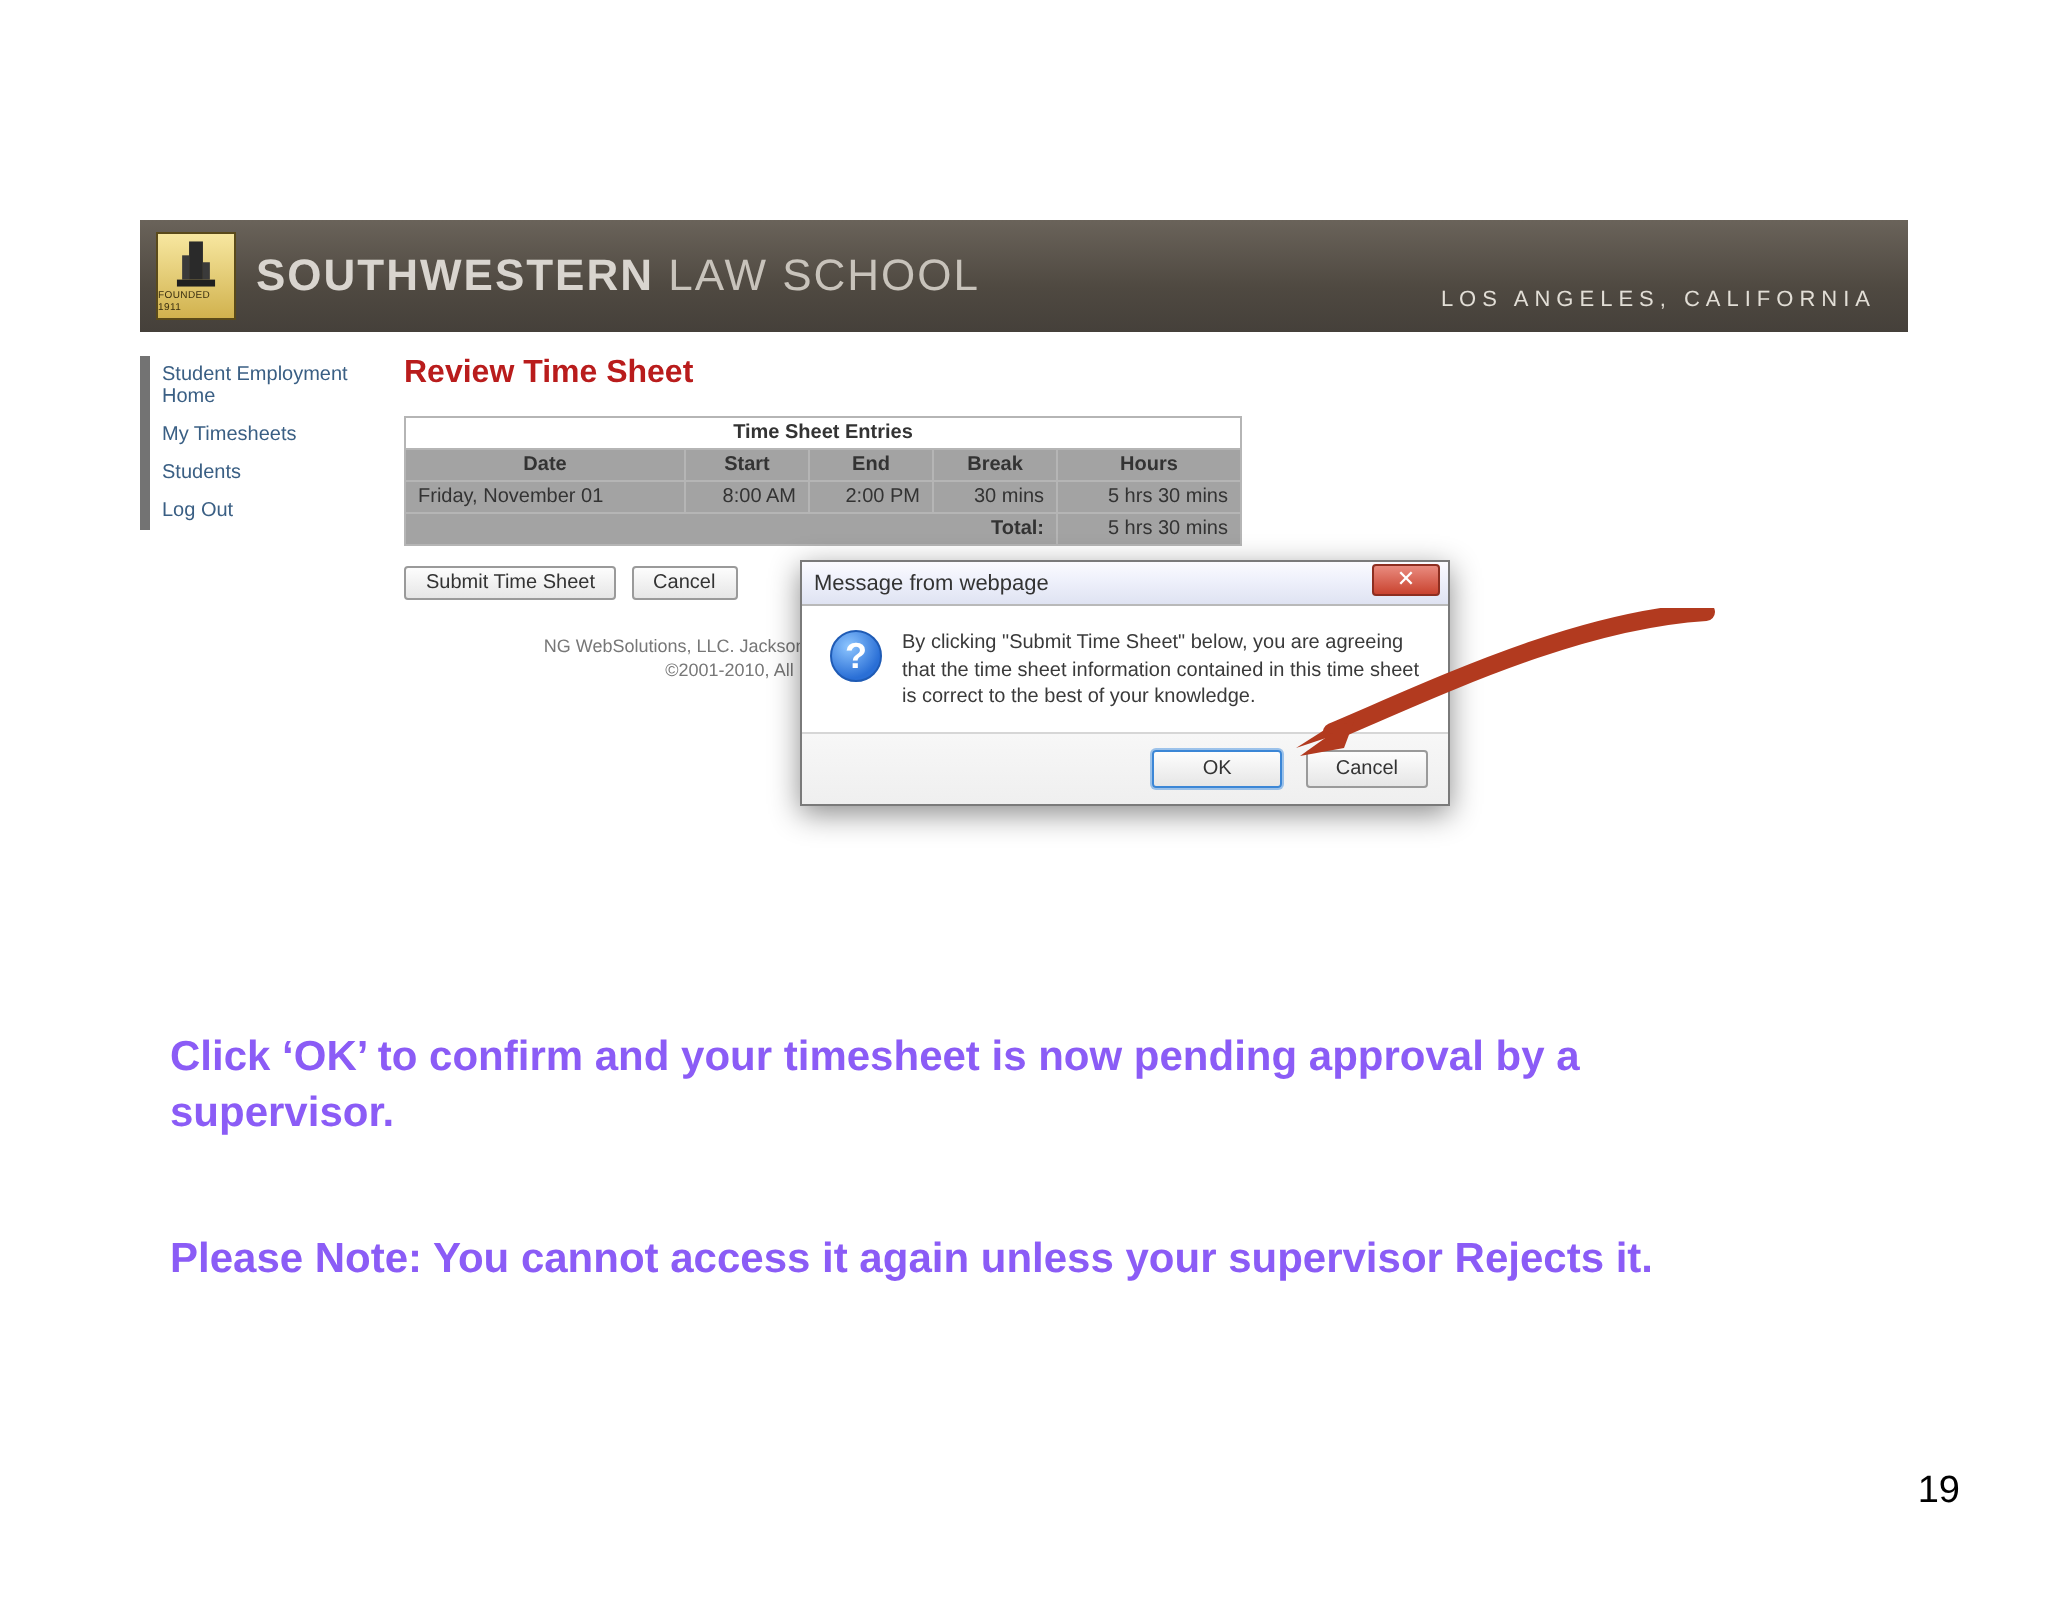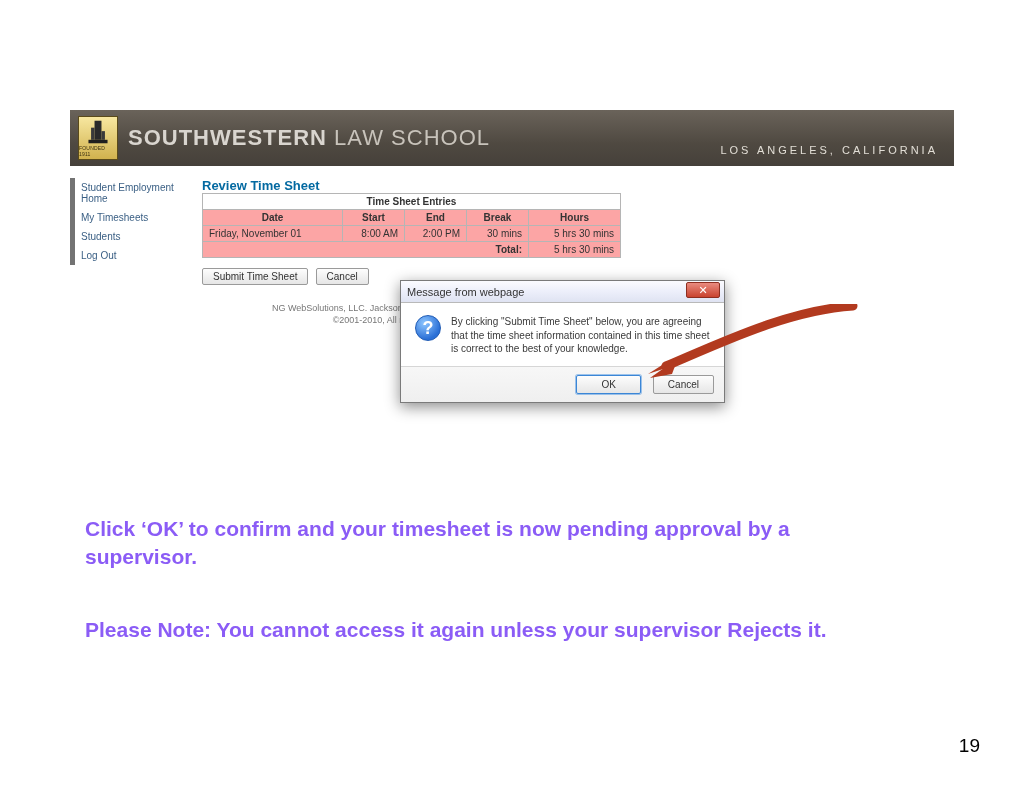--- a/index.html
+++ b/index.html
@@ -84,42 +84,42 @@
     font-size: 10px;
     padding: 4px 0 4px 6px;
     border-left: 5px solid #737373;
     cursor: pointer;
   }
   .main {
     flex: 1;
     position: relative;
   }
   .page-title {
-    color: #0369a1;
-    font-weight: bold;
-    font-size: 13px;
-    margin-bottom: 0;
+    color: #b91c1c;
+    font-weight: bold;
+    font-size: 16px;
+    margin-bottom: 12px;
   }
   .instructions {
     font-size: 10px;
     color: #555;
     line-height: 1.3;
     margin-bottom: 8px;
     max-width: 560px;
   }
   table.ts {
     border-collapse: collapse;
     font-size: 10px;
     color: #333;
   }
   table.ts th, table.ts td {
     border: 1px solid #b5b5b5;
     padding: 2px 6px;
     text-align: center;
-    background: #fca5a5;
+    background: #a3a3a3;
   }
   table.ts .tbl-title th {
     font-weight: bold;
     background: #fff;
   }
   table.ts td.left { text-align: left; }
   table.ts td.right { text-align: right; }
   .col-date  { width: 140px; }
   .col-start { width: 62px; }
   .col-end   { width: 62px; }

